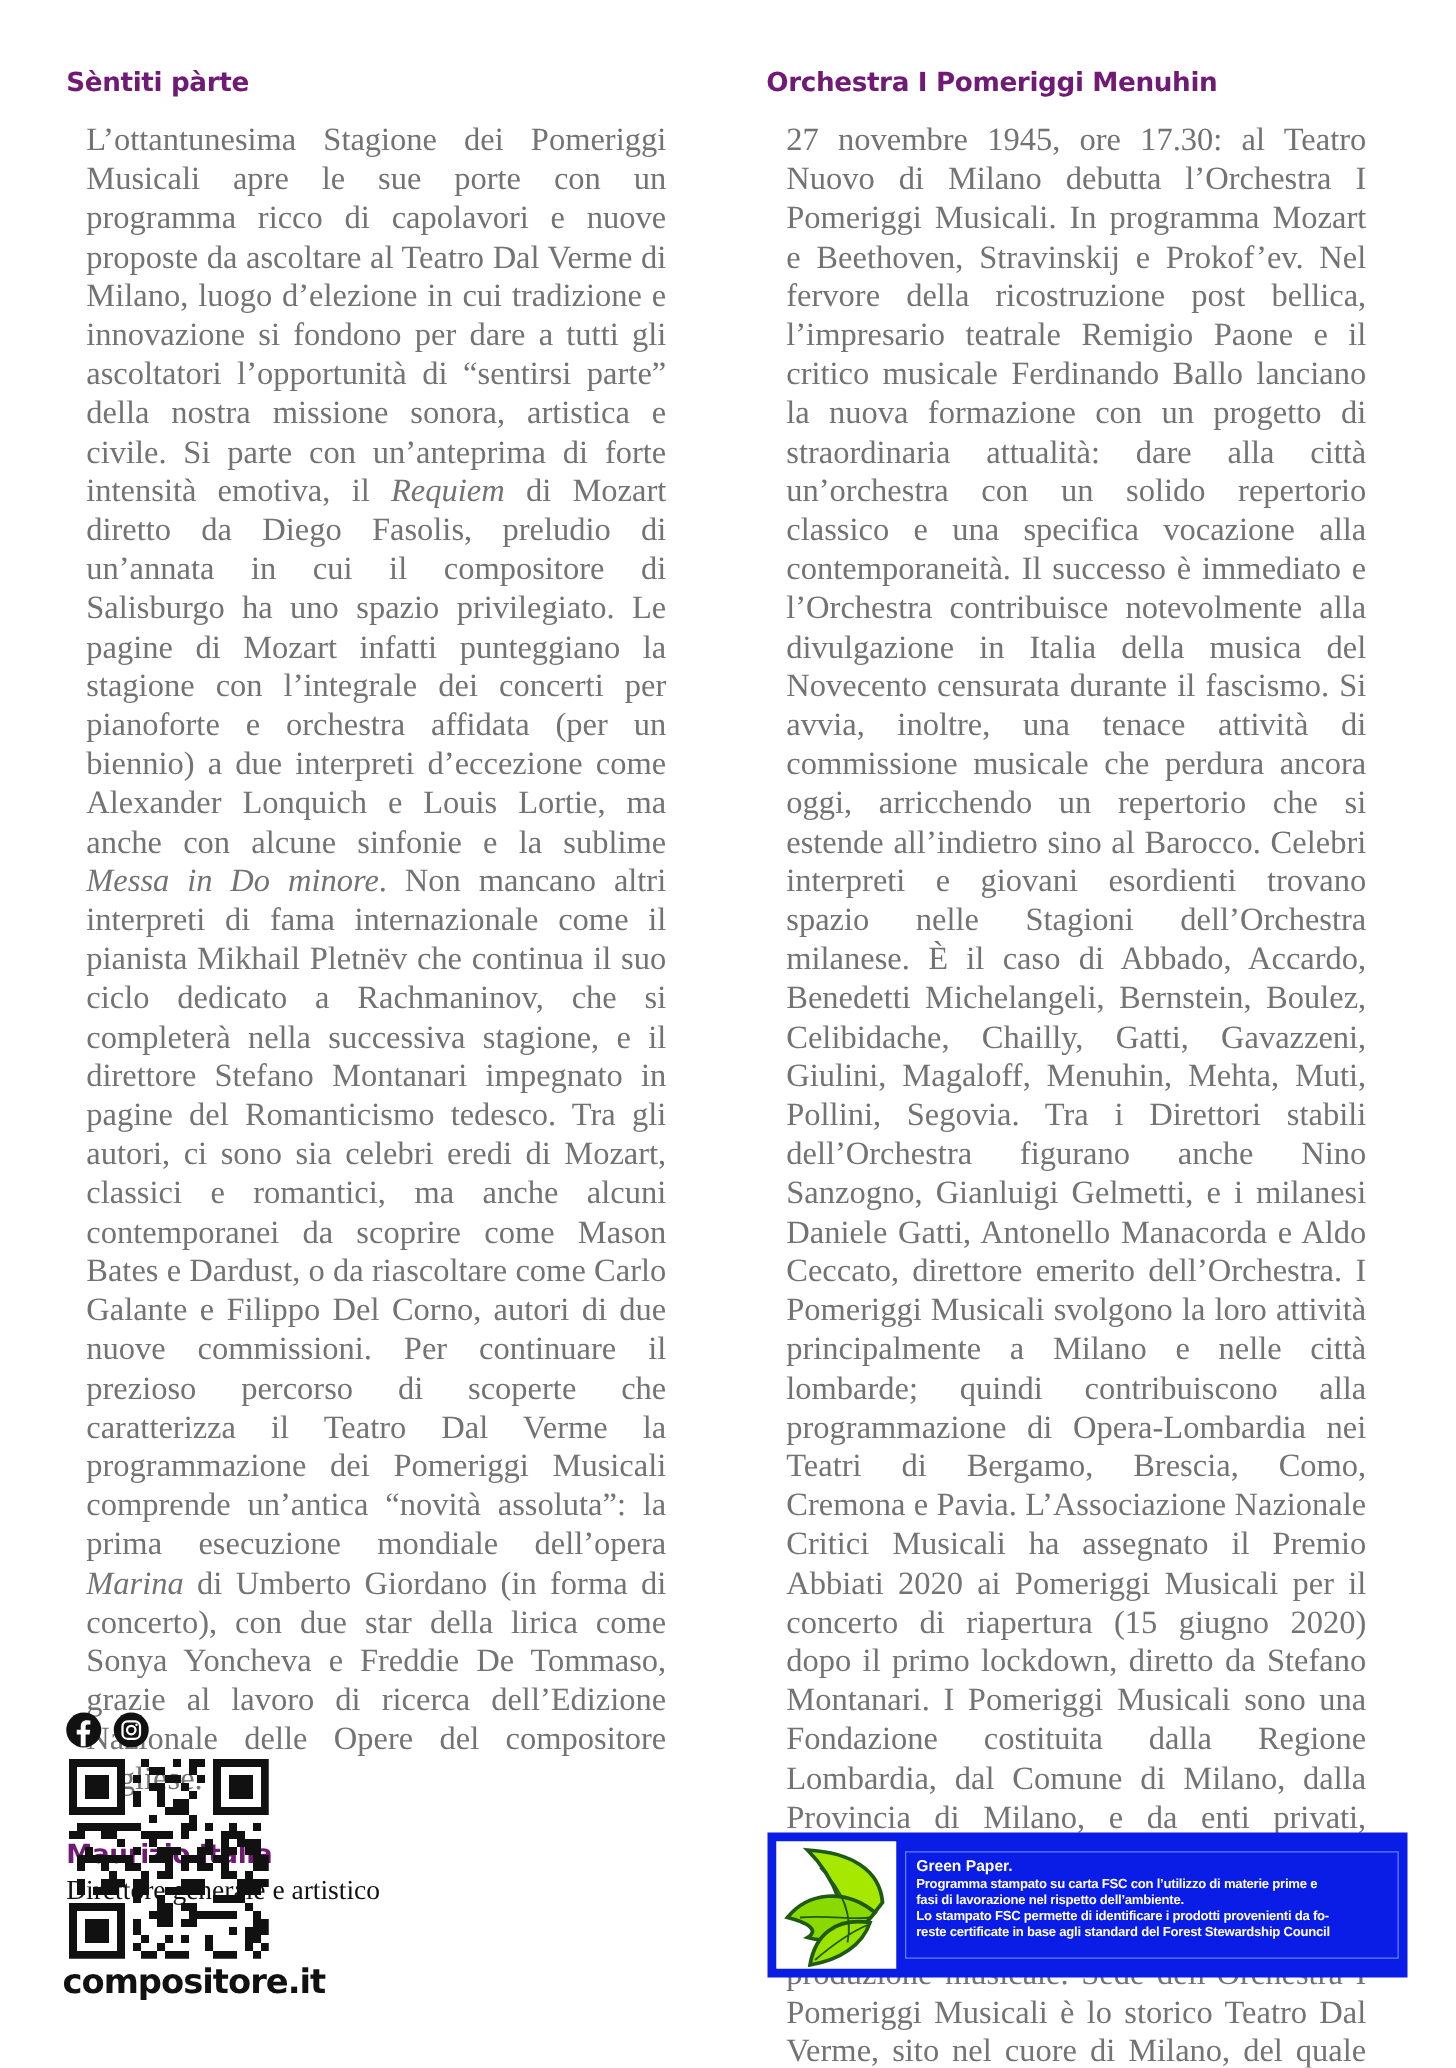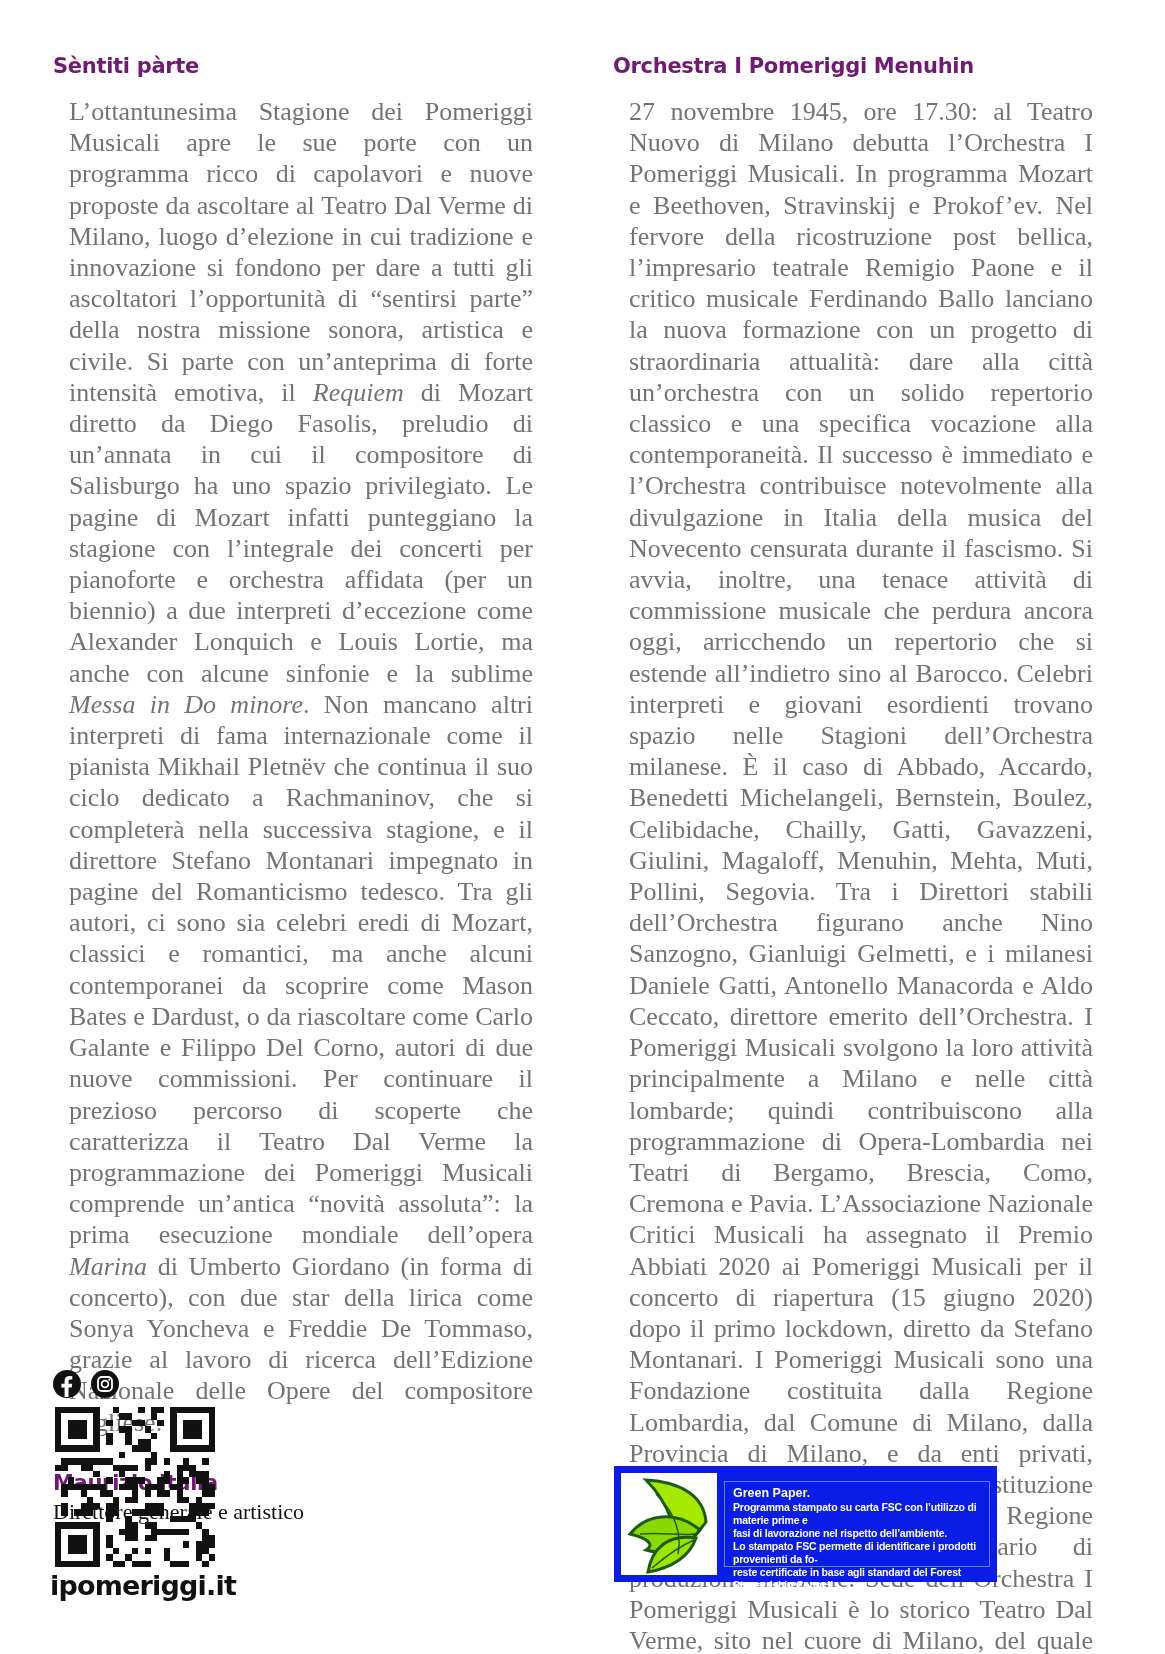--- a/index.html
+++ b/index.html
@@ -39,21 +39,21 @@
       width: 28px; height: 28px; border-radius: 50%;
       background: #111111; display: flex; align-items: center; justify-content: center;
     }
     .qr { position: absolute; left: 55px; top: 1407px; width: 160px; height: 160px; }
     .site {
       position: absolute; left: 50px; top: 1570px;
       font-family: "DejaVu Sans", sans-serif; font-weight: bold;
       font-size: 27px; color: #111111; letter-spacing: -0.8px;
     }
     .green-box {
-      position: absolute; left: 614px; top: 1466px; width: 383px; height: 116px;
+      position: absolute; left: 614px; top: 1466px; width: 512px; height: 116px;
       background: #0a1de6; box-sizing: border-box; padding: 7px;
     }
     .green-inner { display: flex; height: 100%; }
     .leaf-box { width: 96px; height: 100%; background: #ffffff; display: flex; align-items: center; justify-content: center; }
     .green-text {
       flex: 1; margin: 8px 0 8px 7px; border: 1px solid #6a7cff; box-sizing: border-box;
       padding: 4px 8px; color: #ffffff;
       font-family: "Liberation Sans", sans-serif;
     }
     .green-title { font-weight: bold; font-size: 12.5px; line-height: 15px; }
@@ -280,21 +280,21 @@
     <rect x="1" y="1" width="5" height="5" fill="#fff"></rect>
     <rect x="2" y="2" width="3" height="3" fill="#111"></rect>
     <rect x="18" y="0" width="7" height="7" fill="#111"></rect>
     <rect x="19" y="1" width="5" height="5" fill="#fff"></rect>
     <rect x="20" y="2" width="3" height="3" fill="#111"></rect>
     <rect x="0" y="18" width="7" height="7" fill="#111"></rect>
     <rect x="1" y="19" width="5" height="5" fill="#fff"></rect>
     <rect x="2" y="20" width="3" height="3" fill="#111"></rect>
   </svg>
 
-<div class="site">ipomeriggi.it</div>
+<div class="site">compositore.it</div>
 
 <div class="green-box">
   <div class="green-inner">
     <div class="leaf-box">
       <svg width="86" height="100" viewBox="0 0 86 100">
         <path d="M20 6 C55 8 78 22 80 48 C70 62 58 72 50 80 C52 60 44 30 20 6 Z" fill="#a6e800" stroke="#1f5a12" stroke-width="3"></path>
         <path d="M4 60 C20 40 50 36 74 56 C62 72 40 82 20 76 C30 70 20 64 4 60 Z" fill="#8ad900" stroke="#1f5a12" stroke-width="3"></path>
         <path d="M22 98 C26 74 42 60 70 64 C64 82 46 94 22 98 Z" fill="#9de300" stroke="#1f5a12" stroke-width="3"></path>
         <path d="M30 20 C50 40 56 60 52 80 M14 60 C36 58 56 62 70 60 M26 94 C40 82 54 72 68 66" fill="none" stroke="#1f5a12" stroke-width="1.5"></path>
       </svg>

